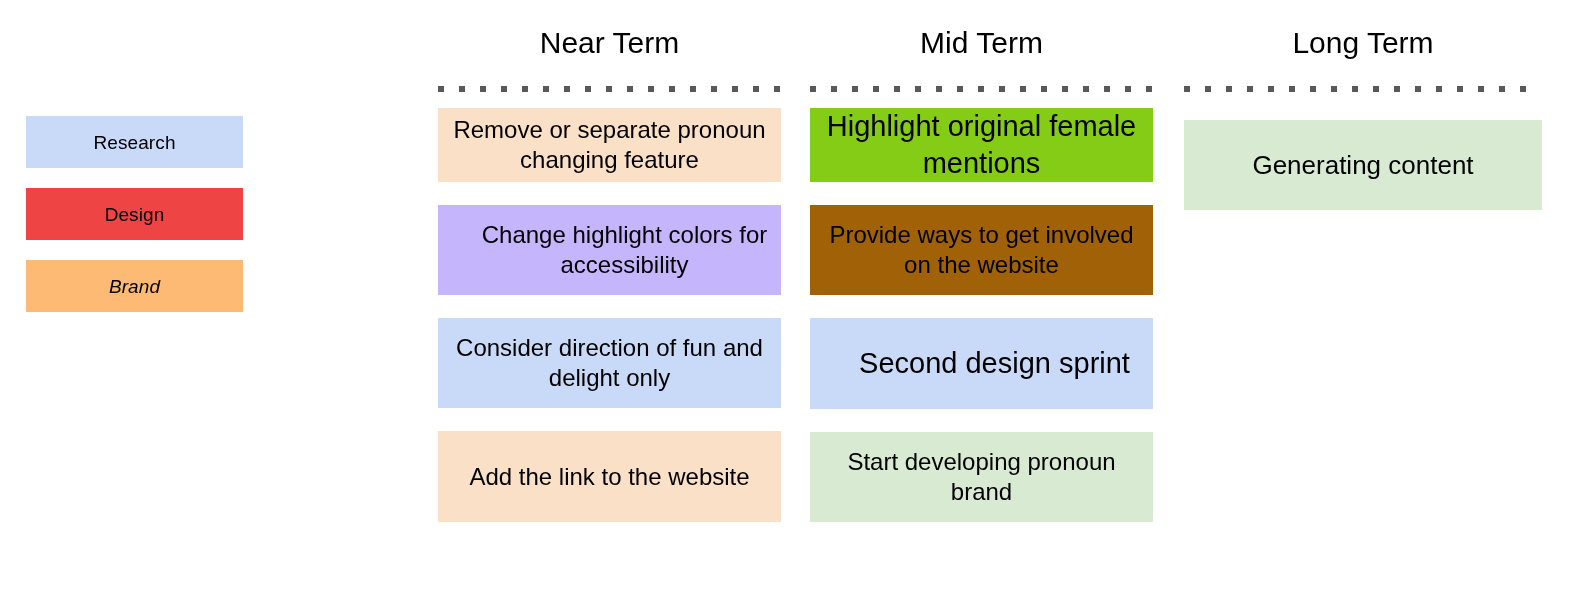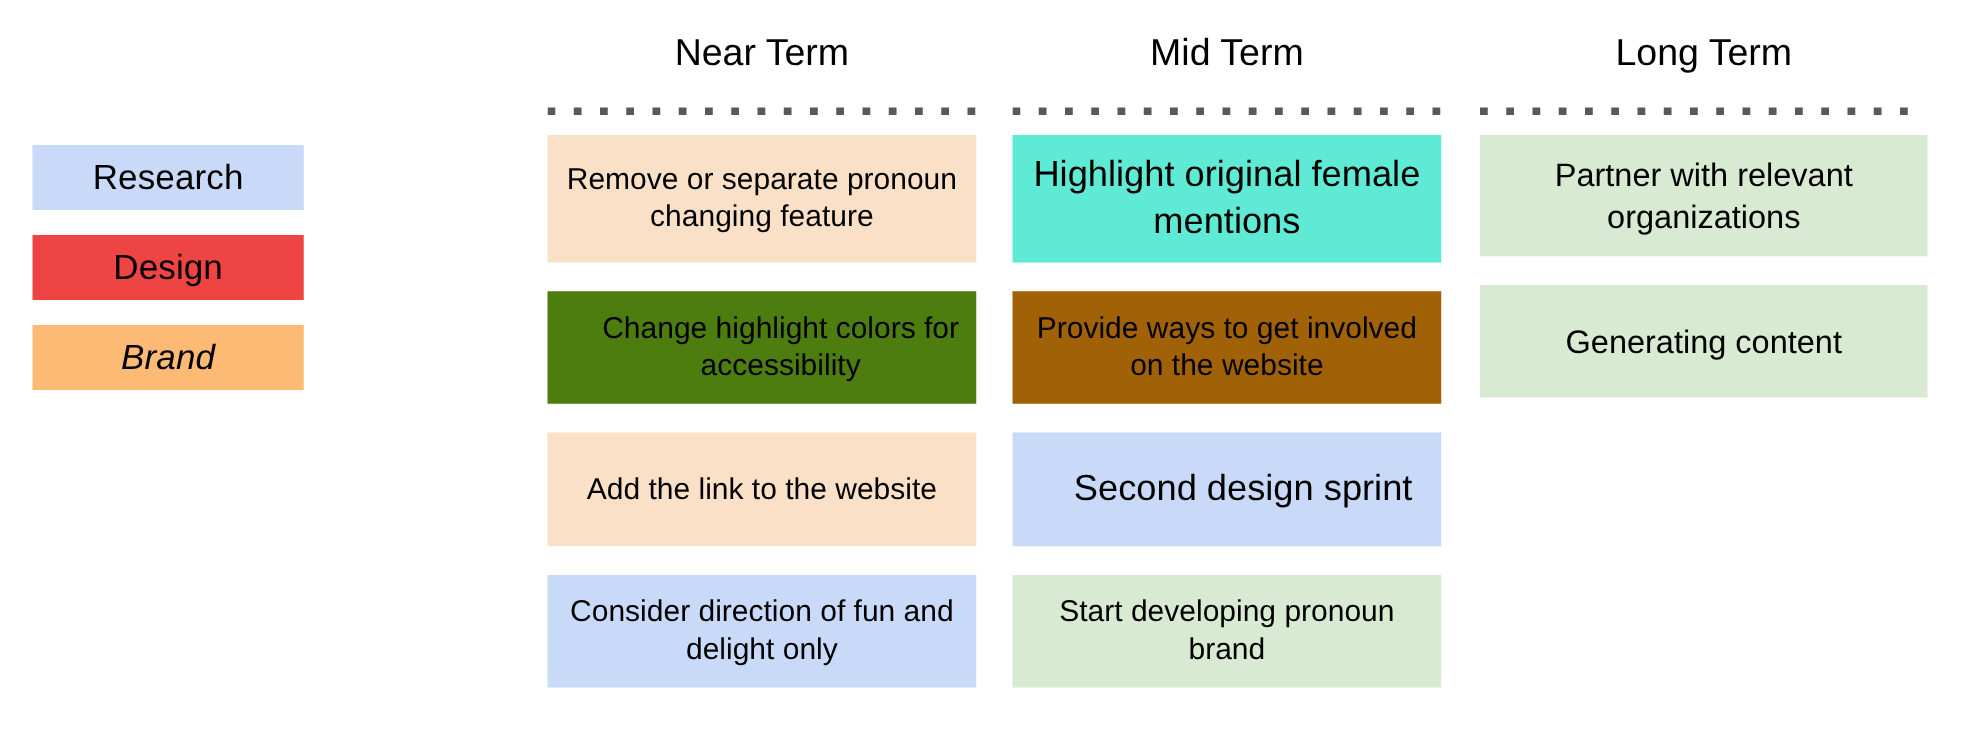--- a/index.html
+++ b/index.html
@@ -32,21 +32,21 @@
     width: 217px;
     height: 52px;
     margin-bottom: 20px;
     display: flex;
     align-items: center;
     justify-content: center;
     box-sizing: border-box;
   }
   .legend-item:last-child { margin-bottom: 0; }
   .legend-label {
-    font-size: 28px;
+    font-size: 19px;
     line-height: 1;
     letter-spacing: 0.1px;
     white-space: nowrap;
   }
 
   
   .column {
     position: absolute;
     top: 0;
   }
@@ -92,21 +92,21 @@
     align-items: center;
     justify-content: center;
     text-align: center;
     padding: 4px 10px;
     margin-bottom: 23px;
   }
   .card-text {
     font-size: 24px;
     line-height: 30px;
   }
-  .card.h1 { height: 102px; }
+  .card.h1 { height: 74px; }
   .card.h2 { height: 90px; }
   .card.h3 { height: 91px; }
   .card.h4 { height: 90px; }
 
   
   #col-long .card.h1 { height: 97px; }
   #col-long .card.h2 { height: 90px; margin-top: 12px; }
 
   
   .card-text.lg { font-size: 29px; line-height: 37px; }
@@ -129,57 +129,54 @@
       </div>
     </div>
 
   <div class="column" id="col-near">
     <div class="column-header">Near Term</div>
     <div class="divider"></div>
     <div class="cards">
         <div class="card h1" style="background: rgb(251, 224, 200);">
           <span class="card-text">Remove or separate pronoun changing feature</span>
         </div>
-        <div class="card h2" style="background: #4d7c0f; padding-left: 40px;">
+        <div class="card h2" style="background: #c4b5fd; padding-left: 40px;">
           <span class="card-text">Change highlight colors for accessibility</span>
+        </div>
+        <div class="card h4" style="background: rgb(201, 218, 248);">
+          <span class="card-text">Consider direction of fun and delight only</span>
         </div>
         <div class="card h3" style="background: rgb(251, 224, 200);">
           <span class="card-text">Add the link to the website</span>
-        </div>
-        <div class="card h4" style="background: rgb(201, 218, 248);">
-          <span class="card-text">Consider direction of fun and delight only</span>
         </div>
       </div>
   </div>
 
   <div class="column" id="col-mid">
     <div class="column-header">Mid Term</div>
     <div class="divider"></div>
     <div class="cards">
-        <div class="card h1" style="background: #5eead4; text-align: center;">
+        <div class="card h1" style="background: #84cc16; text-align: center;">
           <span class="card-text lg">Highlight original female mentions</span>
         </div>
         <div class="card h2" style="background: #a16207; justify-content: flex-end;">
           <span class="card-text">Provide ways to get involved on the website</span>
         </div>
         <div class="card h3" style="background: rgb(201, 218, 248); padding-left: 36px;">
           <span class="card-text lg">Second design sprint</span>
         </div>
         <div class="card h4" style="background: rgb(217, 234, 211);">
           <span class="card-text">Start developing pronoun brand</span>
         </div>
       </div>
   </div>
 
   <div class="column" id="col-long">
     <div class="column-header">Long Term</div>
     <div class="divider"></div>
     <div class="cards">
-        <div class="card h1" style="background: rgb(217, 234, 211);">
-          <span class="card-text md">Partner with relevant organizations</span>
-        </div>
         <div class="card h2" style="background: rgb(217, 234, 211);">
           <span class="card-text md">Generating content</span>
         </div>
       </div>
   </div>
 
 </div>
 
 </body></html>

